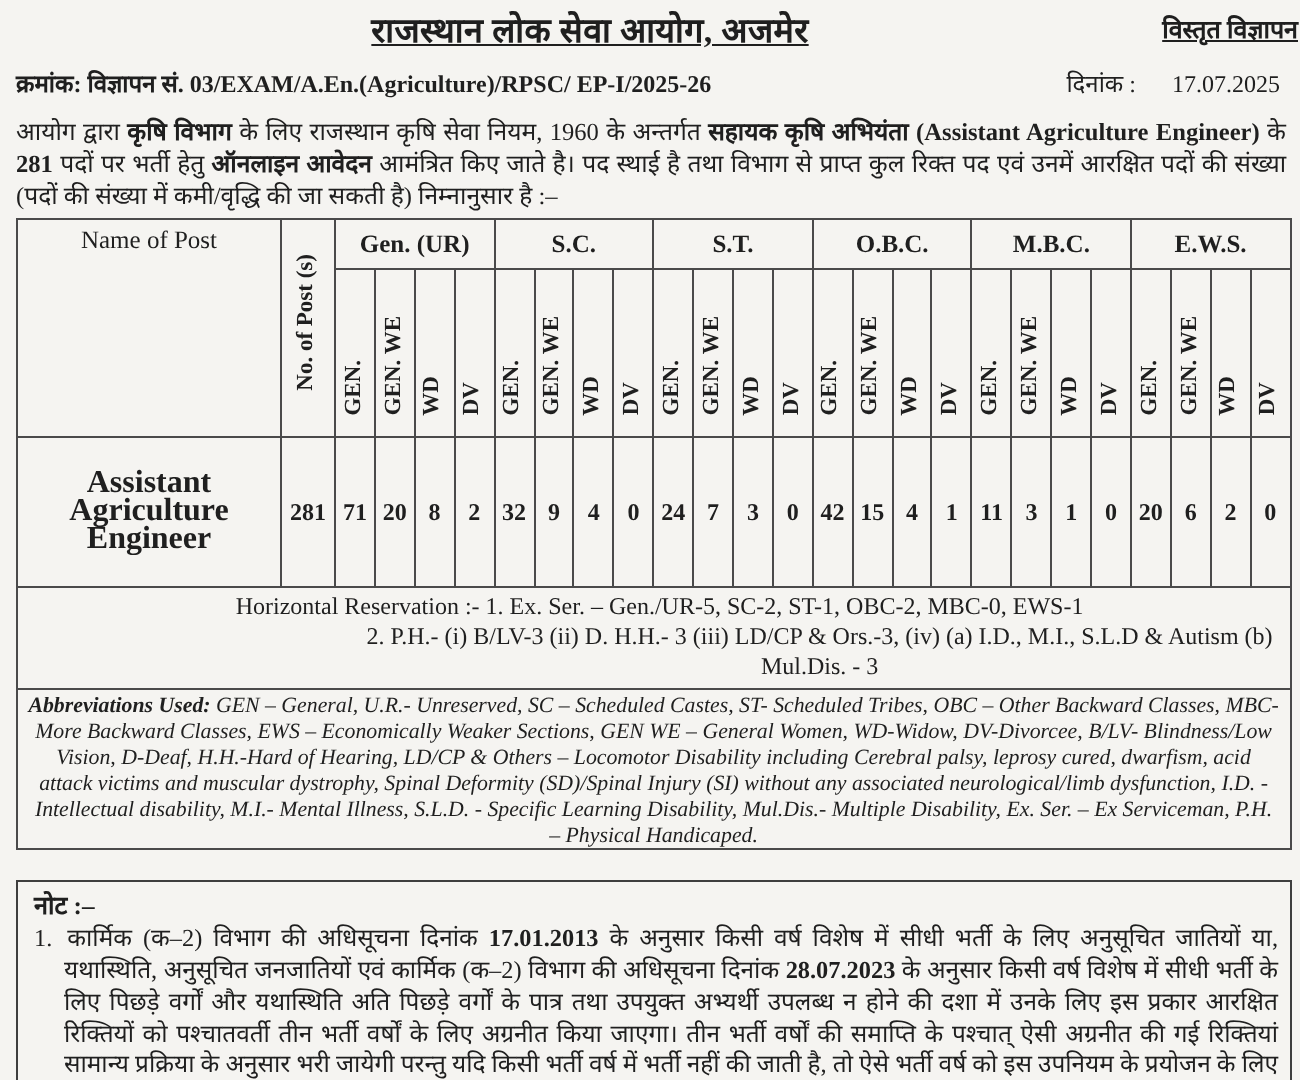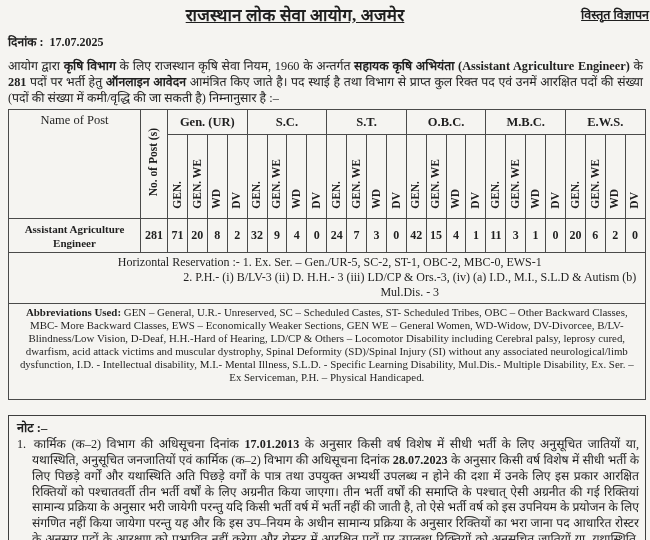--- a/index.html
+++ b/index.html
@@ -20,21 +20,21 @@
     letter-spacing: 0.2px; padding-right: 60px;
   }
   .top-right {
     position: absolute; right: 1px; top: 3px;
     font-size: 12.5px; font-weight: 700;
   }
   .ref-row {
     display: flex; justify-content: space-between;
     padding: 4px 10px 0 8px; font-size: 12px; font-weight: 700;
   }
-  .date-wrap span { font-weight: 700; }
+  .date-wrap span { font-weight: 400; margin-left: 12px; }
 
   
   .intro {
     margin: 8px 7px 0 8px;
     font-size: 12.3px; line-height: 16px; text-align: justify;
   }
 
   
   table.res-table {
     border-collapse: collapse; table-layout: fixed;
@@ -50,27 +50,27 @@
   col.num-col { width: 19.9px; }
   .name-head { vertical-align: top; font-size: 12.5px; font-weight: 400; padding-top: 3px; }
   .group-cell { height: 25px; font-size: 12.5px; font-weight: 700; }
   .subheader-row th { height: 84px; vertical-align: bottom; padding-bottom: 5px; }
   .vtext {
     display: inline-block; writing-mode: vertical-rl; transform: rotate(180deg);
     white-space: nowrap; font-size: 11.5px; font-weight: 700; line-height: 1;
   }
   .total-head { vertical-align: middle; }
   .data-row { height: 34px; }
-  .post-name-cell { font-size: 11px; font-weight: 700; line-height: 14px; padding: 2px; }
+  .post-name-cell { font-size: 16px; font-weight: 700; line-height: 14px; padding: 16px; }
   .total-cell, .val-cell { font-size: 12px; font-weight: 700; }
   .hr-cell { text-align: left; font-size: 12px; padding: 2px 4px 3px 10px; font-weight: 400; }
   .hr-line2 { padding-left: 160px; }
   .abbr-cell {
     text-align: justify; font-size: 10.9px; line-height: 12.9px;
-    padding: 2px 5px 16px 5px; font-weight: 400;
+    padding: 2px 5px 0 5px; font-weight: 400; font-style: italic;
   }
 
   
   .notes-box {
     margin: 15px 4px 0 8px;
     border: 1.5px solid #3e3e3e;
     padding: 3px 6px 10px 8px;
     min-height: 175px;
   }
   .notes-heading { font-size: 12.6px; font-weight: 700; margin-bottom: 1px; }
@@ -84,20 +84,21 @@
 <body>
 
 <div class="page">
 
   <div class="top-area">
     <div class="main-title"><span class="u">राजस्थान लोक सेवा आयोग, अजमेर</span></div>
     <div class="top-right u">विस्तृत विज्ञापन</div>
   </div>
 
   <div class="ref-row">
+    <div>क्रमांक: विज्ञापन सं. 03/EXAM/A.En.(Agriculture)/RPSC/ EP-I/2025-26</div>
     <div class="date-wrap"><span>दिनांक :</span>&nbsp;&nbsp;<span>17.07.2025</span></div>
   </div>
 
   <p class="intro"><span>आयोग द्वारा </span><span class="b">कृषि विभाग</span><span> के लिए राजस्थान कृषि सेवा नियम, 1960 के अन्तर्गत </span><span class="b">सहायक कृषि अभियंता (Assistant Agriculture Engineer)</span><span> के </span><span class="b">281</span><span> पदों पर भर्ती हेतु </span><span class="b">ऑनलाइन आवेदन</span><span> आमंत्रित किए जाते है। पद स्थाई है तथा विभाग से प्राप्त कुल रिक्त पद एवं उनमें आरक्षित पदों की संख्या (पदों की संख्या में कमी/वृद्धि की जा सकती है) निम्नानुसार है :–</span></p>
 
   <table class="res-table">
     <colgroup>
       <col class="name-col">
       <col class="total-col">
     <col class="num-col">

